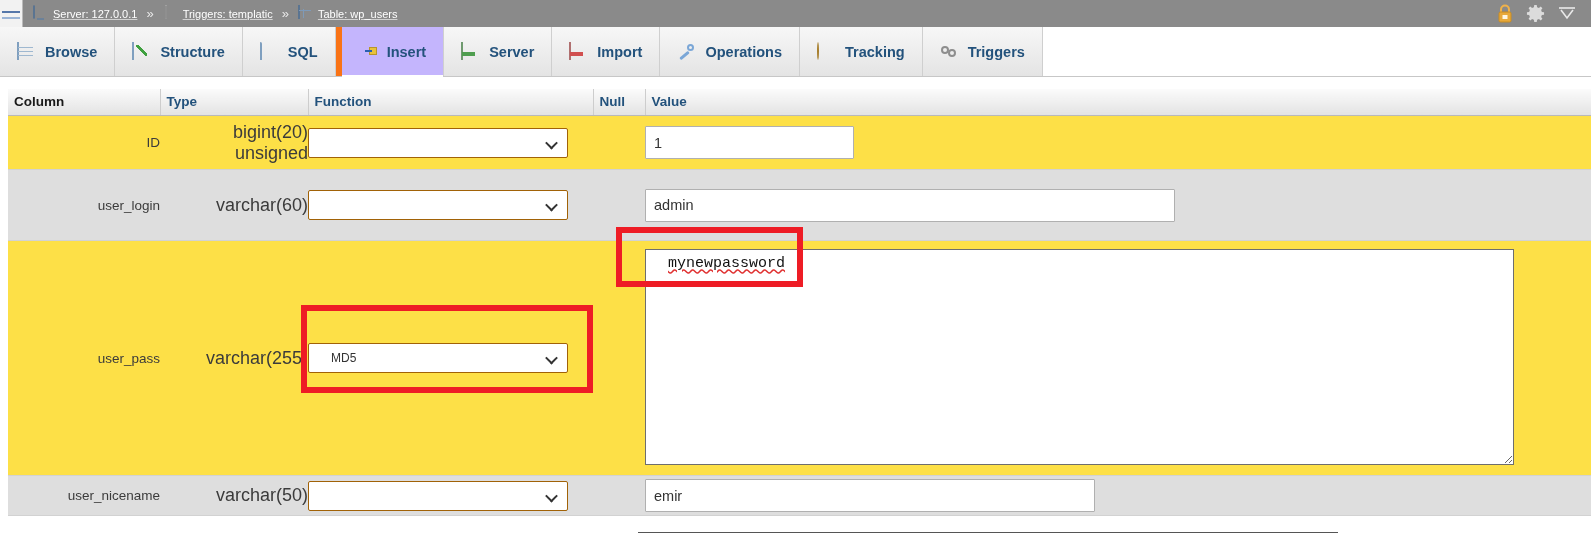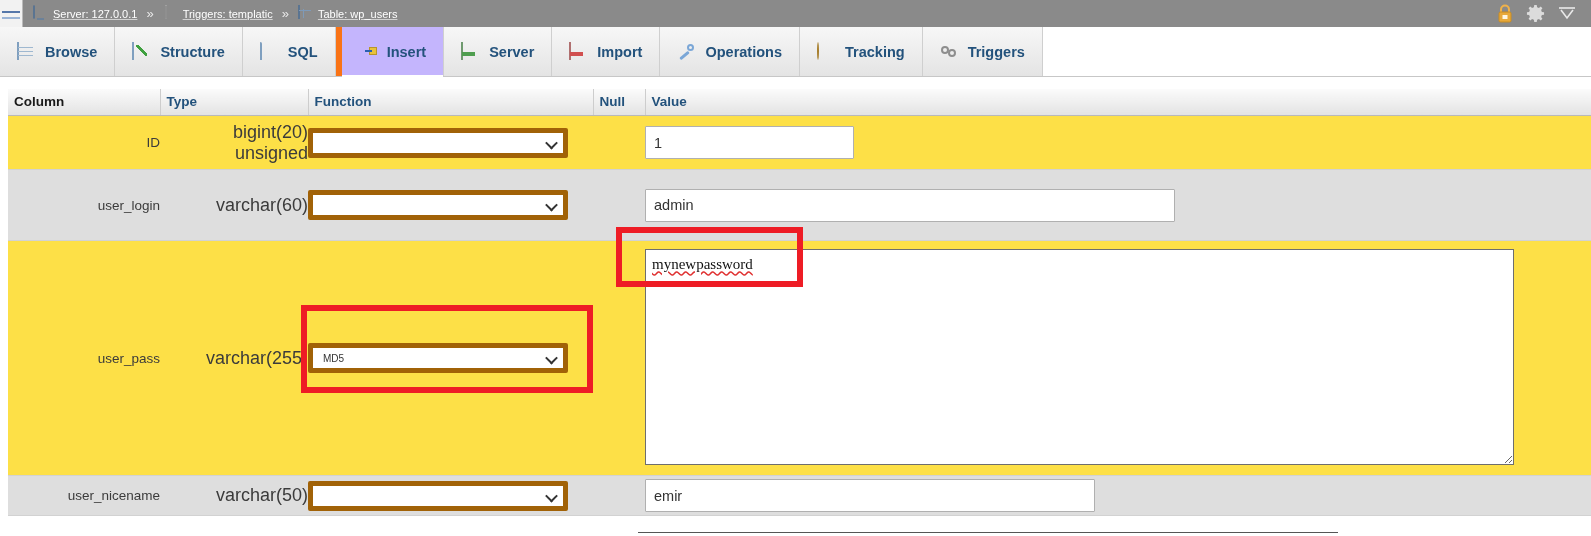--- a/index.html
+++ b/index.html
@@ -242,26 +242,26 @@
     color: #3b3b3b;
   }
   .cell-func { padding-left: 10px; }
   .cell-null { text-align: center; }
   .cell-value { padding-left: 2px; }
 
   select.func-select {
     width: 260px;
     height: 30px;
     font-family: "Liberation Sans", sans-serif;
-    font-size: 10px;
+    font-size: 12px;
     color: #333;
     background: #ffffff;
-    border: 5px solid #a16207;
+    border: 1px solid #a16207;
     border-radius: 2px;
-    padding-left: 10px;
+    padding-left: 22px;
     box-sizing: border-box;
     -webkit-appearance: none;
     appearance: none;
     cursor: pointer;
   }
   .select-wrap { position: relative; display: inline-block; }
   .select-wrap .chev {
     position: absolute;
     right: 12px; top: 50%;
     margin-top: -3px;
@@ -290,26 +290,26 @@
     box-sizing: border-box;
     outline: none;
   }
   .w-id    { width: 209px; }
   .w-login { width: 530px; }
   .w-nice  { width: 450px; }
 
   textarea.val-textarea {
     width: 869px;
     height: 216px;
-    font-family: Liberation Serif, serif;
+    font-family: Liberation Mono, monospace;
     font-size: 15px;
     color: #111;
     background: #ffffff;
     border: 1px solid #6e6e6e;
-    padding: 5px 6px;
+    padding: 5px 22px;
     box-sizing: border-box;
     resize: both;
     outline: none;
     line-height: 1.25;
     overflow: hidden;
     text-decoration: underline wavy #e03131;
     text-underline-offset: 2px;
   }
 
   

